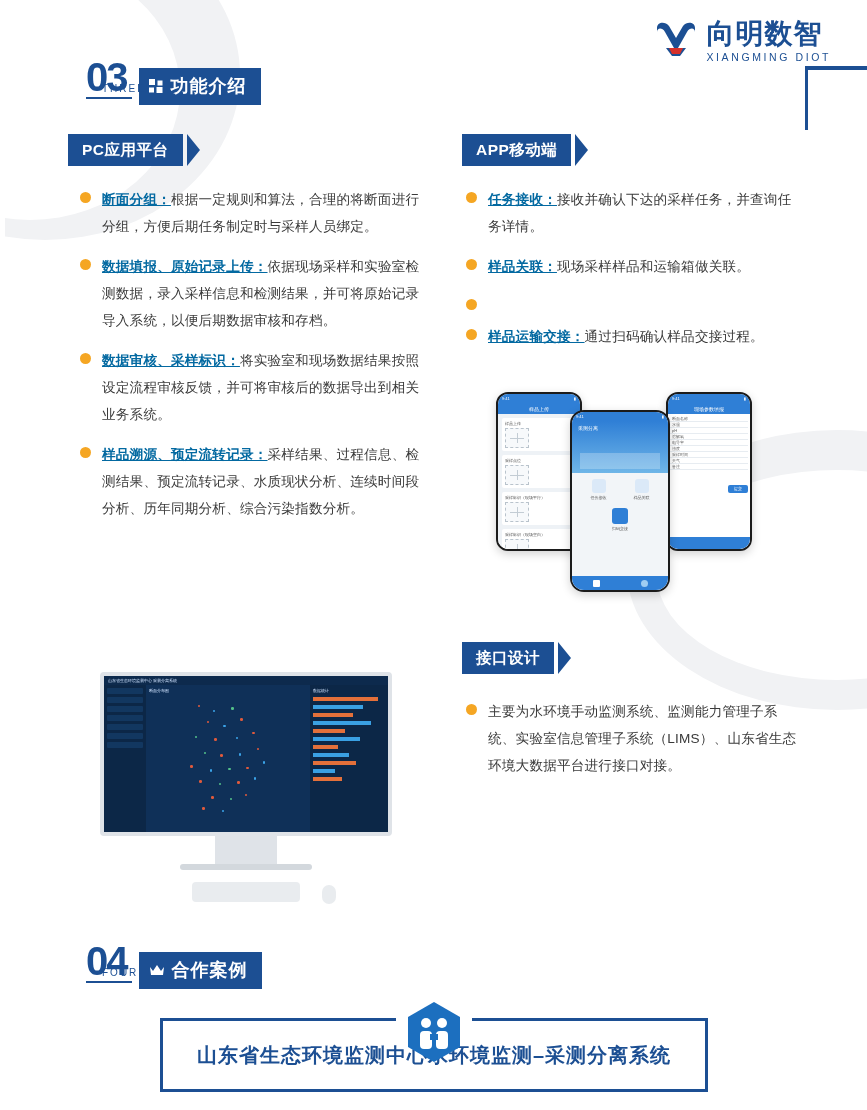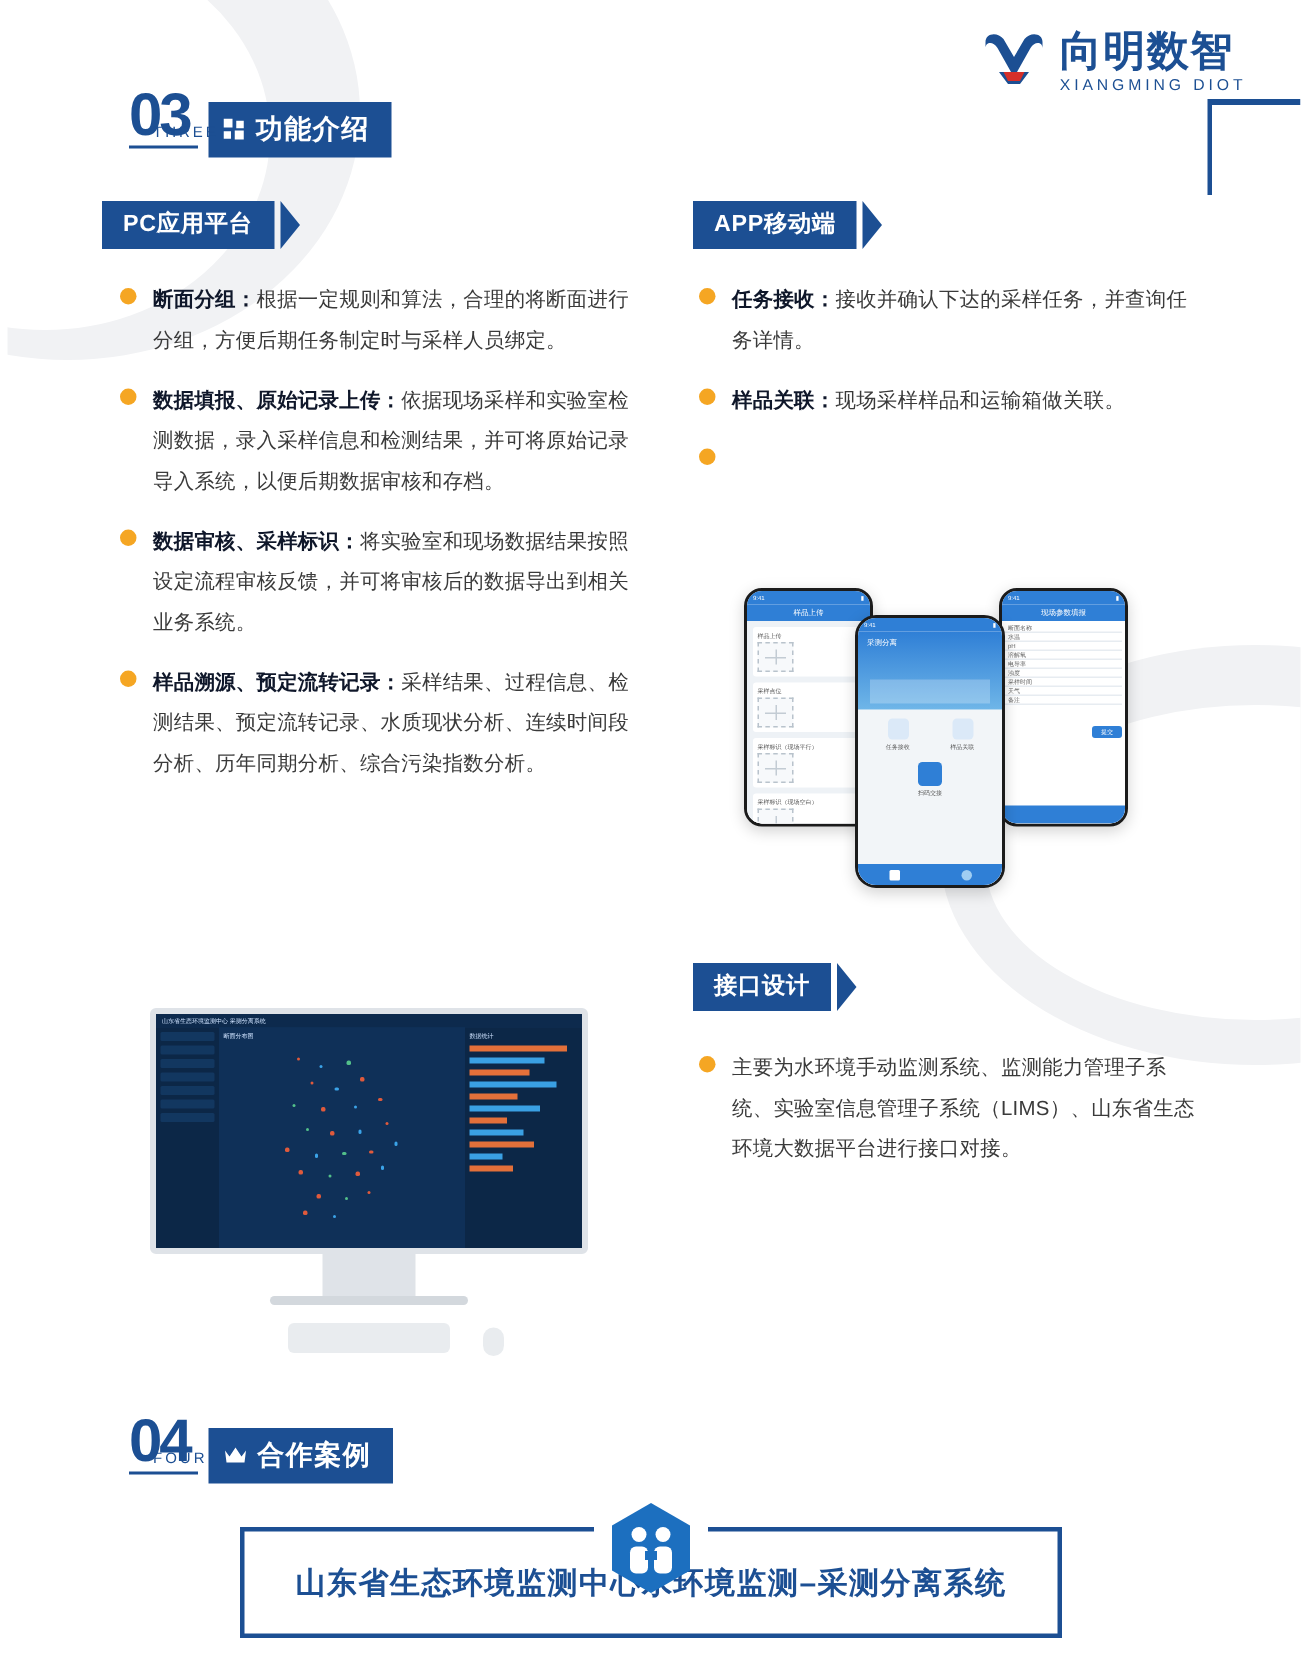--- a/index.html
+++ b/index.html
@@ -207,22 +207,23 @@
     margin-top: 6px;
     margin-right: 11px;
   }
   .btext {
     font-size: 13.6px;
     line-height: 27px;
     color: #3a3a3a;
     letter-spacing: 0.2px;
   }
   .btext b {
-    color: #0f172a;
+    color: #0369a1;
     font-weight: bold;
+    text-decoration: underline;
   }
 
   
   .phones {
     position: absolute;
     z-index: 5;
   }
   .phone {
     position: absolute;
     background: #ffffff;
@@ -478,20 +479,24 @@
   <div class="bitem">
     <div class="dot"></div>
     <div class="btext"><b>任务接收：</b><span>接收并确认下达的采样任务，并查询任务详情。</span></div>
   </div>
   <div class="bitem">
     <div class="dot"></div>
     <div class="btext"><b>样品关联：</b><span>现场采样样品和运输箱做关联。</span></div>
   </div>
   <div class="bitem">
     <div class="dot"></div>
+  </div>
+  <div class="bitem">
+    <div class="dot"></div>
+    <div class="btext"><b>样品运输交接：</b><span>通过扫码确认样品交接过程。</span></div>
   </div>
 </div>
 
 <div class="phones" style="left:470px; top:382px; width:330px; height:220px;">
 
   <div class="phone" style="left:26px; top:10px; width:82px; height:155px;">
     <div class="bar">
         <span>9:41</span>
         <span>▮</span>
       </div>

